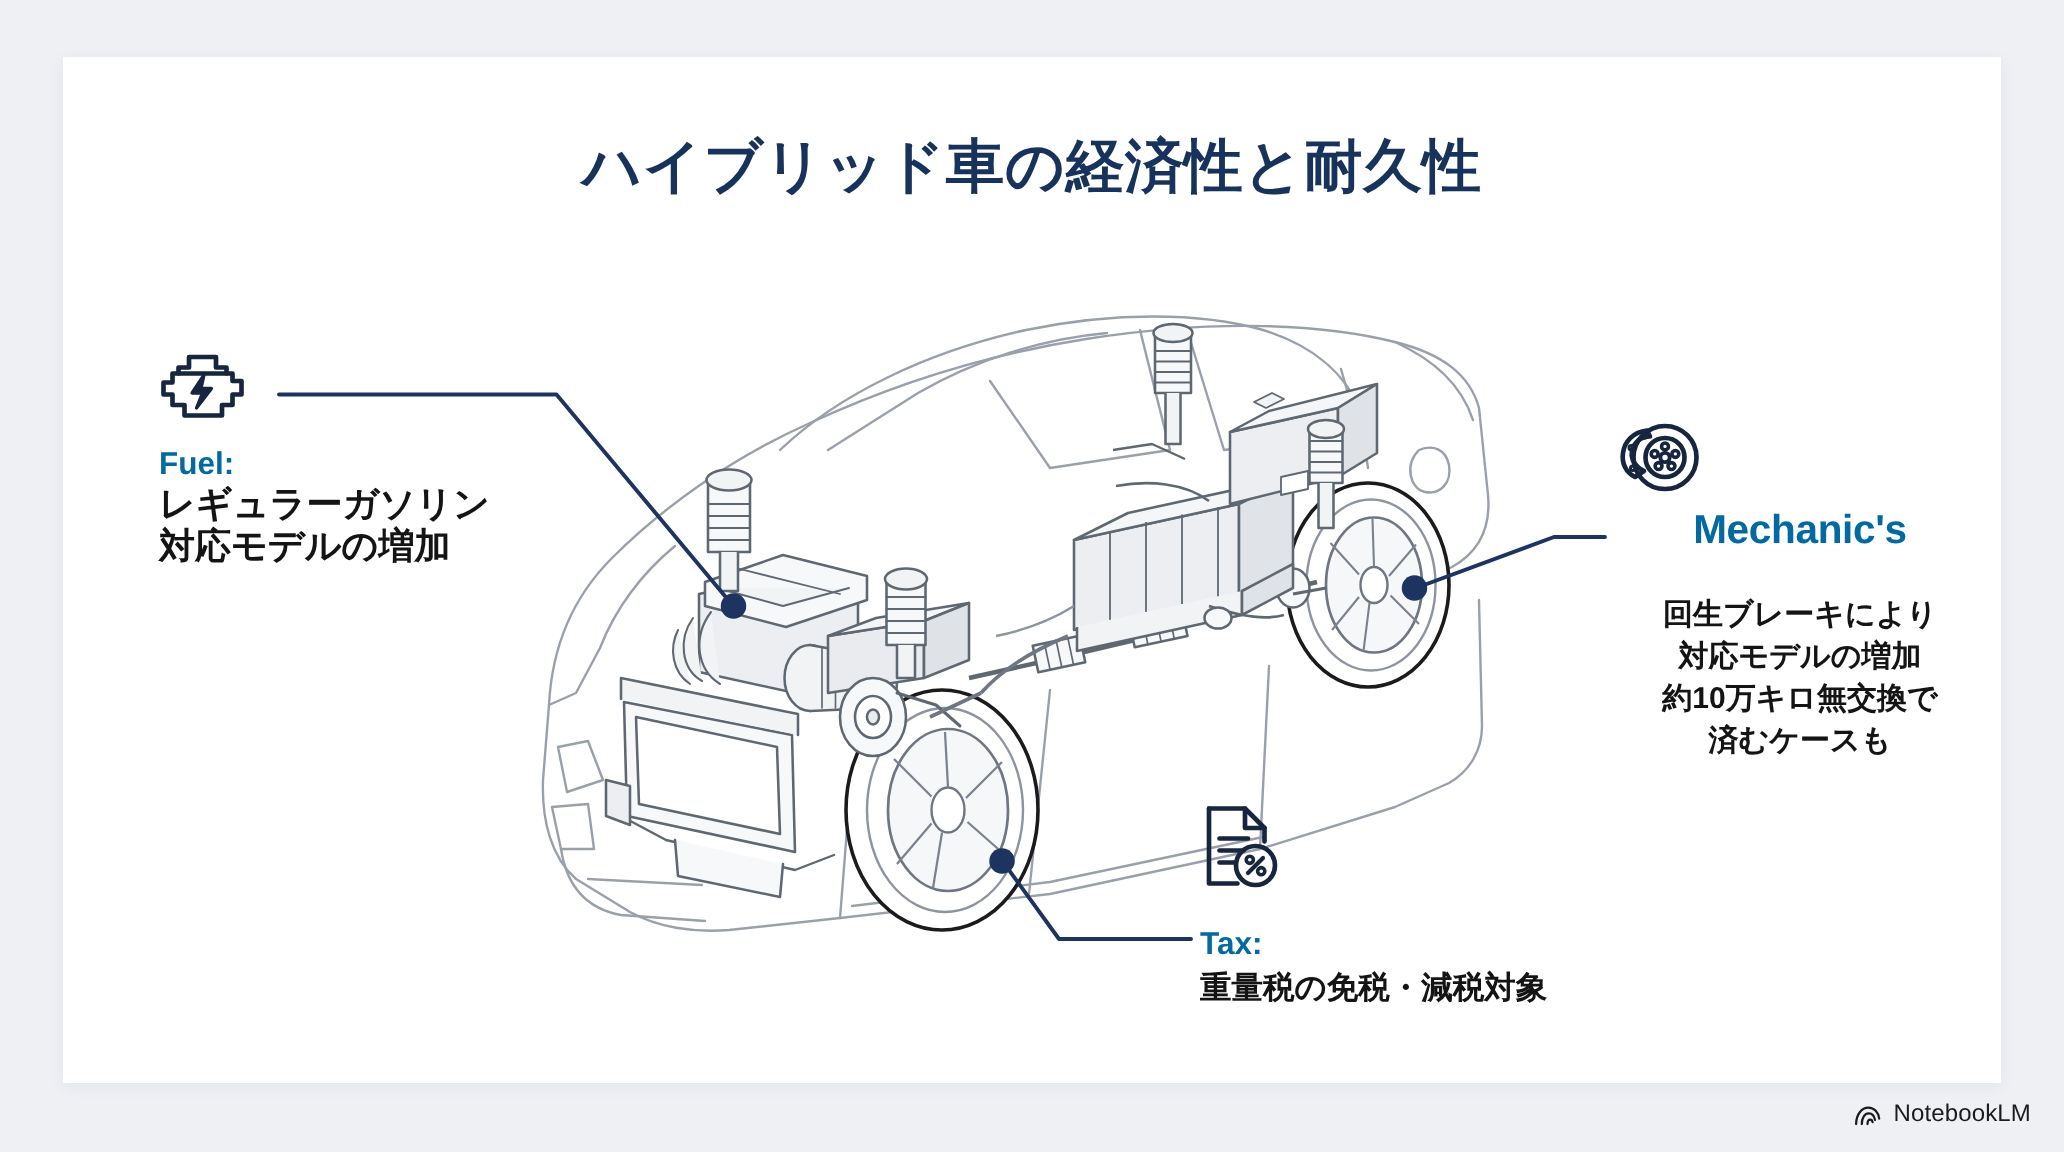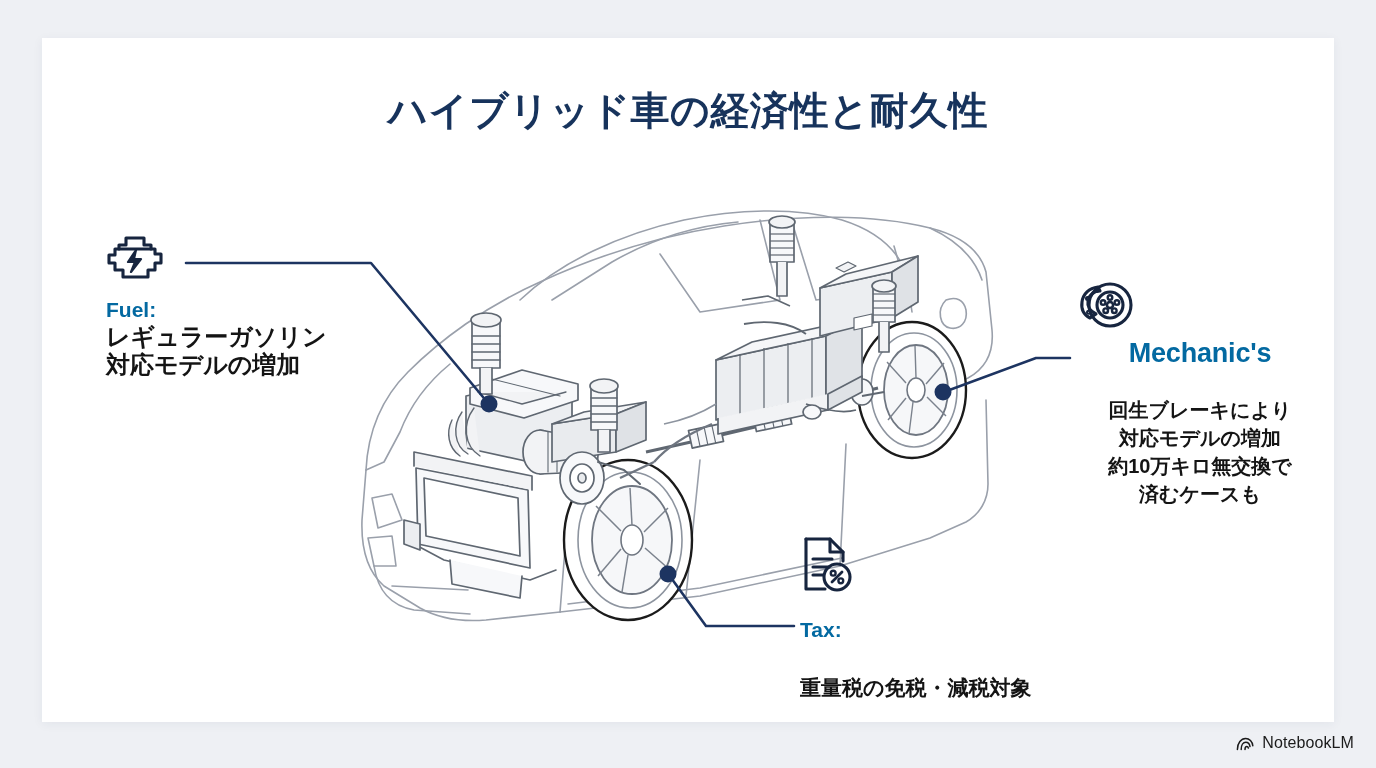--- a/index.html
+++ b/index.html
@@ -53,21 +53,21 @@
     font-weight: 700;
     color: #141414;
   }
 
   #callout-fuel { left: 106px; top: 296px; width: 250px; }
   #callout-fuel .c-head { font-size: 21px; line-height: 27px; }
   #callout-fuel .c-line { font-size: 24px; line-height: 28px; }
 
   #callout-tax { left: 800px; top: 616px; width: 300px; }
   #callout-tax .c-head { font-size: 21px; line-height: 28px; }
-  #callout-tax .c-line { font-size: 21px; line-height: 29px; margin-top: 29px; }
+  #callout-tax .c-line { font-size: 21px; line-height: 29px; }
 
   #callout-mech { left: 1080px; top: 336px; width: 240px; text-align: center; }
   #callout-mech .c-head { font-size: 27px; line-height: 34px; letter-spacing: -0.2px; }
   #callout-mech .mech-body { margin-top: 26px; }
   #callout-mech .c-line { font-size: 20px; line-height: 28px; }
 
   
   .icon-wrap { position: absolute; }
   #icon-fuel { left: 104px; top: 234px; }
   #icon-tax  { left: 799px; top: 534px; }

